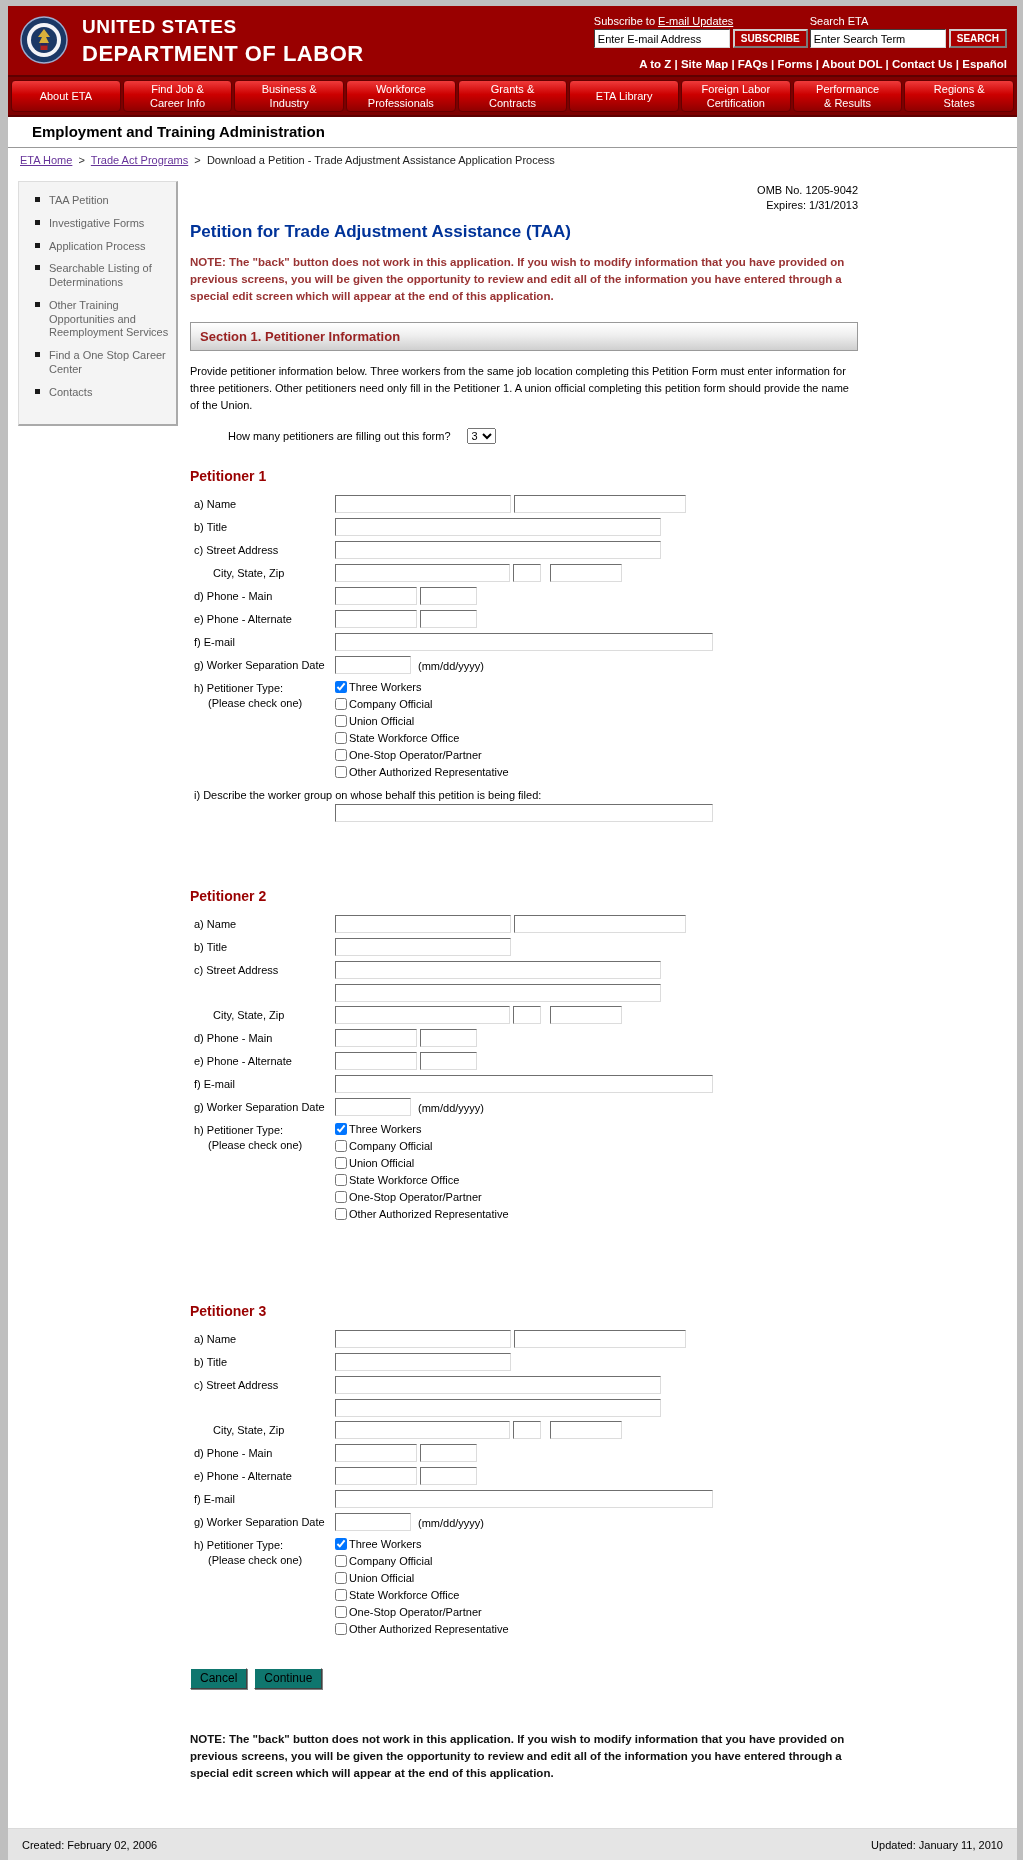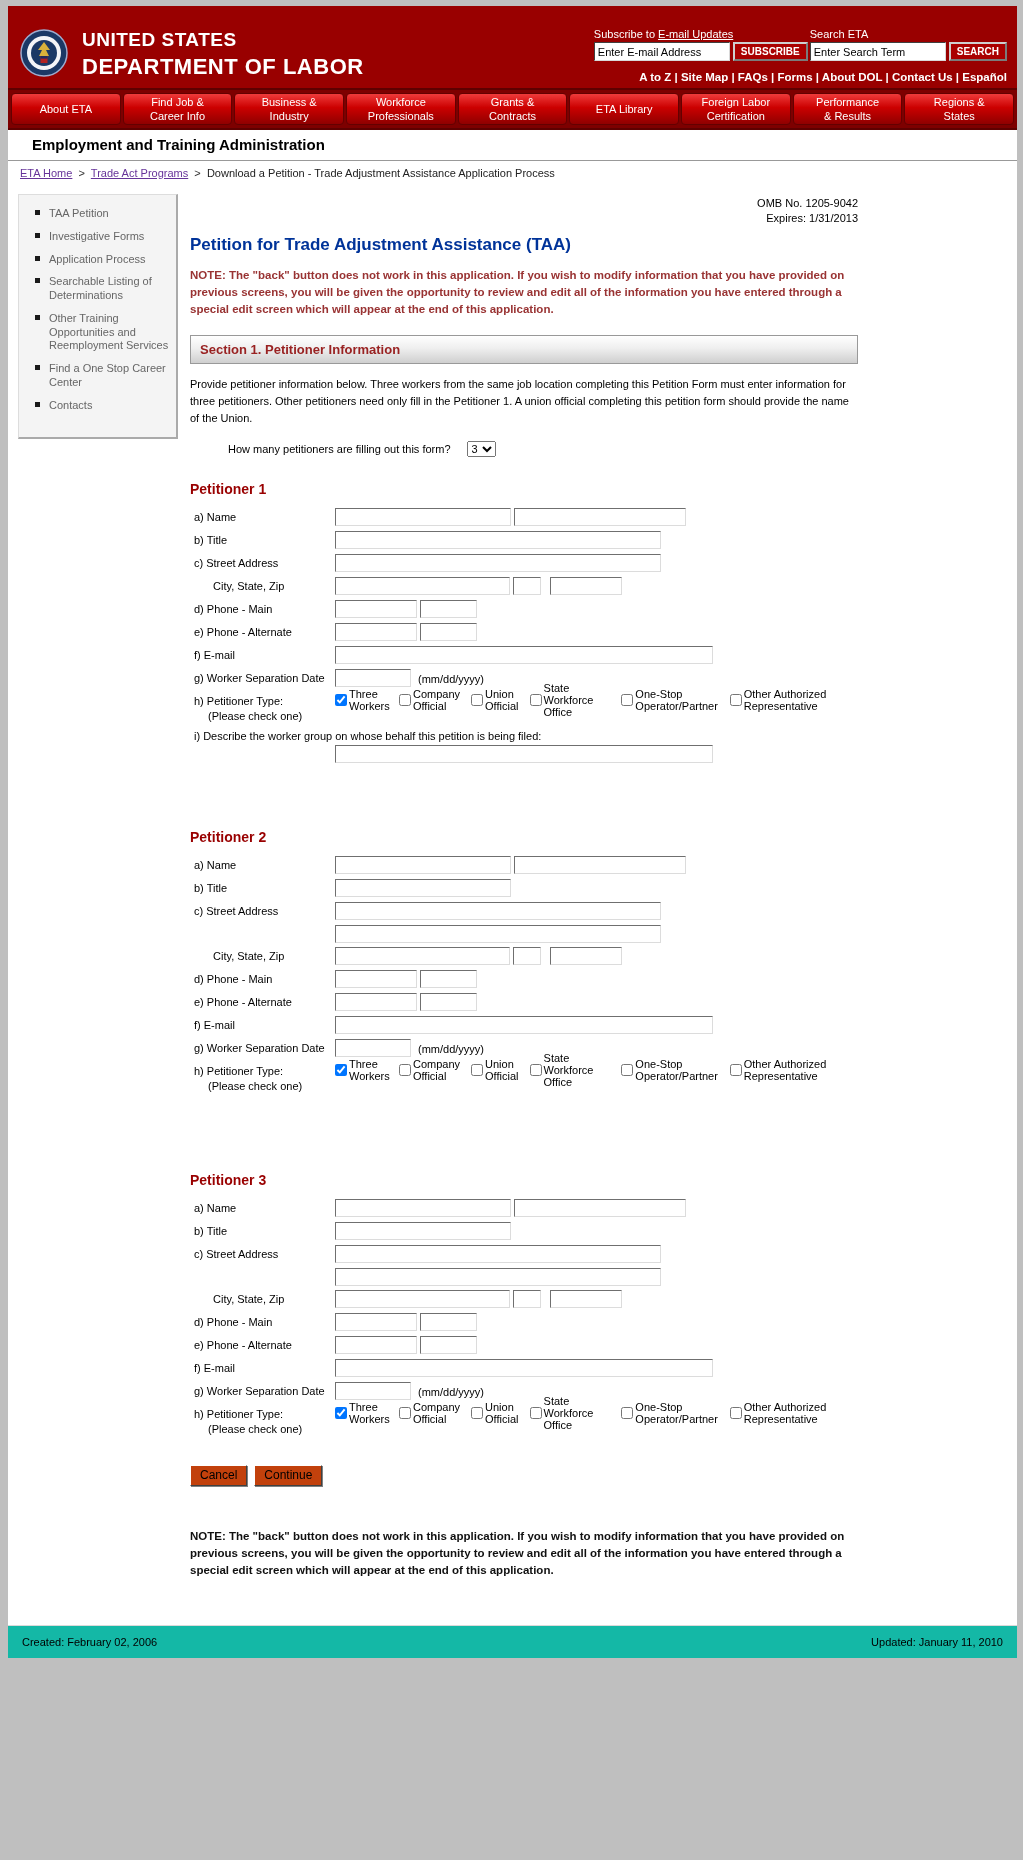--- a/index.html
+++ b/index.html
@@ -1,21 +1,21 @@
 <!DOCTYPE html>
 <html><head>
 <meta charset="utf-8">
 <style>
   * { margin:0; padding:0; box-sizing:border-box; }
   html,body { font-family:"Liberation Sans", sans-serif; }
   body { background:#bfbfbf; min-height:1860px; width:1023px; }
   .page { margin:6px 6px 0 8px; background:#fff; }
 
   
-  .header { background:#990000; color:#fff; display:flex; justify-content:space-between; padding:20px 10px 5px 12px; }
+  .header { background:#990000; color:#fff; display:flex; justify-content:space-between; padding:7px 10px 5px 12px; }
   .brand { display:flex; align-items:center; gap:14px; }
   .seal { flex-shrink:0; }
   .brand-lines .l1 { font-size:19px; font-weight:bold; letter-spacing:.5px; }
   .brand-lines .l2 { font-size:22px; font-weight:bold; letter-spacing:.5px; margin-top:3px; }
   .header-right { display:flex; flex-direction:column; align-items:flex-end; gap:6px; padding-top:2px; }
   .hr-forms { display:flex; gap:2px; }
   .hgroup { display:flex; flex-direction:column; gap:2px; font-size:11px; }
   .hgroup .hlabel a, .hgroup .hlabel { color:#fff; }
   .hgroup .hlabel a { text-decoration:underline; }
   .hrow { display:flex; gap:3px; }
@@ -68,34 +68,34 @@
   .fin input + input { margin-left:3px; }
   .fin.stack input + input { margin-left:0; }
   .fin .gap8 { margin-left:9px !important; }
   .txt { height:18px; border:1px solid #6f6f6f; border-bottom-color:#dcdcdc; border-right-color:#dcdcdc; background:#fff; font-size:11px; padding:1px 2px; font-family:"Liberation Sans",sans-serif; }
   .w-name1{width:176px}.w-name2{width:172px}.w-title-lg{width:326px}.w-street{width:326px}
   .w-city{width:175px}.w-state{width:28px}.w-zip{width:72px}.w-ph1{width:82px}.w-ph2{width:57px}
   .w-email{width:378px}.w-date{width:76px}.w-title-sm{width:176px}.w-desc{width:378px}
   .date-format { margin-left:7px; padding-top:3px; }
 
   .type-label-cell div:last-child { padding-left:14px; padding-top:3px; }
-  .cb-col { display:flex; flex-direction:row;justify-content:flex-end; }
+  .cb-col { display:flex; flex-direction:column; }
   .cb-row { display:flex; align-items:center; height:17px; font-size:11px; cursor:pointer; }
   .cb-row input { width:12px; height:12px; margin:0 2px 0 0; }
 
   .i-row { margin-top:8px; font-size:11px; }
   .i-row .i-label { padding-left:4px; margin-bottom:3px; }
   .i-row .i-input { margin-left:145px; }
 
   .btn-row { margin-top:30px; display:flex; gap:7px; }
-  .btn { font-size:12px; font-family:"Liberation Sans",sans-serif; background:#c2410c; border:1px solid #404040; border-top-color:#fff; border-left-color:#fff; box-shadow:1px 1px 0 #808080; padding:2px 9px 3px; cursor:pointer; }
+  .btn { font-size:12px; font-family:"Liberation Sans",sans-serif; background:#0f766e; border:1px solid #404040; border-top-color:#fff; border-left-color:#fff; box-shadow:1px 1px 0 #808080; padding:2px 9px 3px; cursor:pointer; }
   .bottom-note { margin-top:42px; }
 
   
-  .created-band { background:#14b8a6; border-top:1px solid #dadada; display:flex; justify-content:space-between; padding:10px 14px; font-size:11px; margin-top:22px; }
+  .created-band { background:#e5e5e5; border-top:1px solid #dadada; display:flex; justify-content:space-between; padding:10px 14px; font-size:11px; margin-top:22px; }
 </style>
 </head>
 <body>
 
 <div class="page">
 
   <div class="header">
     <div class="brand">
       <div class="seal">
         <svg width="48" height="48" viewBox="0 0 48 48">

